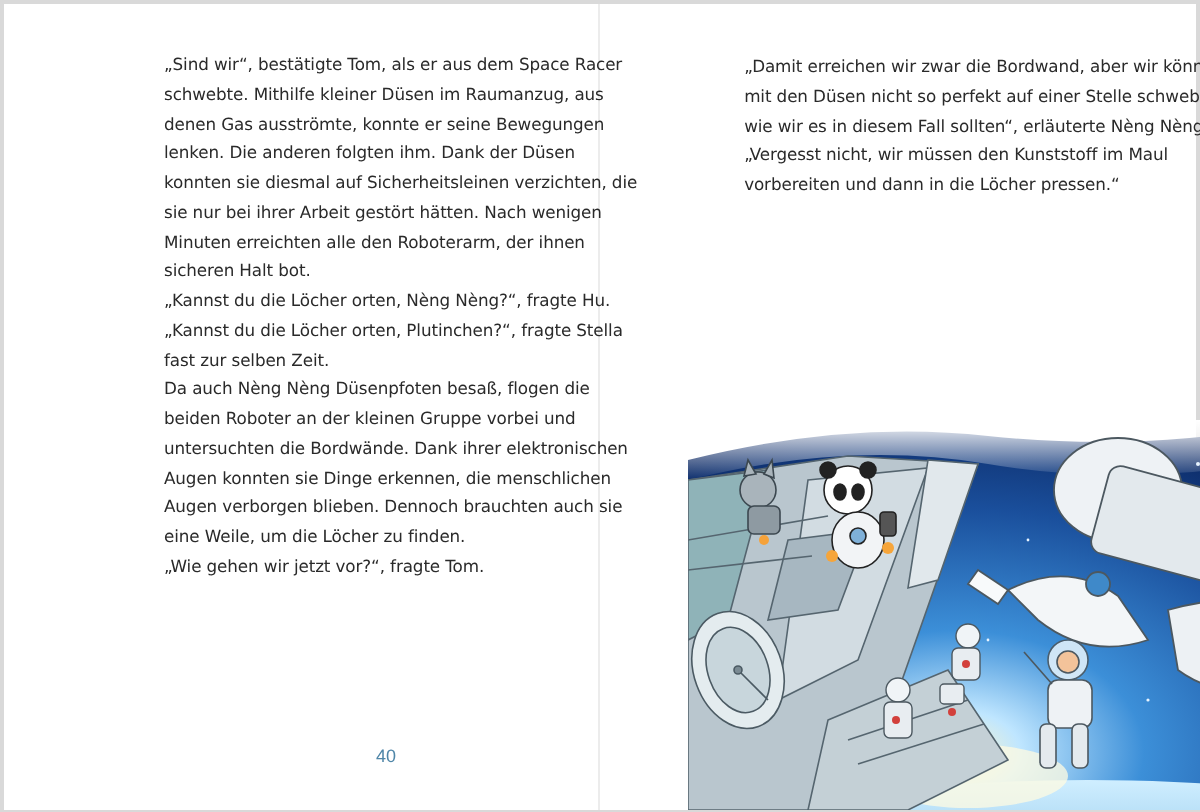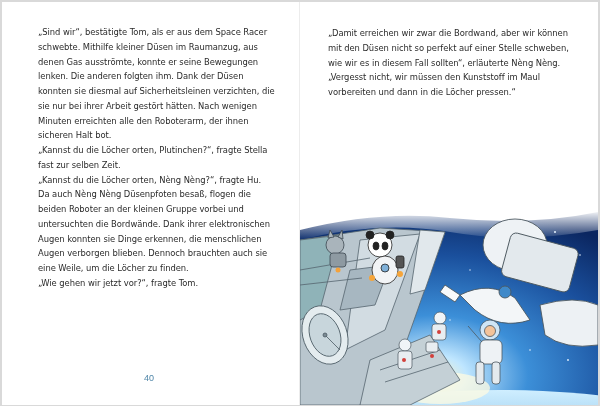--- a/index.html
+++ b/index.html
@@ -10,20 +10,21 @@
     }
     .spread {
       position: absolute; left: 2px; top: 2px;
       width: 596px; height: 403px;
       background: #ffffff;
       display: flex;
     }
     .page {
       position: relative; width: 298px; height: 403px;
       box-sizing: border-box;
+      margin-left: 44px;
     }
     .page-left { border-right: 1px solid #ececec; }
     .text-block {
       position: absolute;
       font-size: 8.4px;
       line-height: 14.75px;
       color: #2a2a2a;
       letter-spacing: -0.05px;
     }
     .page-left .text-block { left: 36px; top: 23px; width: 238px; }
@@ -41,22 +42,22 @@
     .illustration svg { display: block; }
   </style>
 </head>
 <body>
 
 <div class="spread">
 
   <div class="page page-left">
     <div class="text-block">
       <p>„Sind wir“, bestätigte Tom, als er aus dem Space Racer schwebte. Mithilfe kleiner Düsen im Raumanzug, aus denen Gas ausströmte, konnte er seine Bewegungen lenken. Die anderen folgten ihm. Dank der Düsen konnten sie diesmal auf Sicherheitsleinen verzichten, die sie nur bei ihrer Arbeit gestört hätten. Nach wenigen Minuten erreichten alle den Roboterarm, der ihnen sicheren Halt bot.</p>
+      <p>„Kannst du die Löcher orten, Nèng Nèng?“, fragte Hu.</p>
       <p>„Kannst du die Löcher orten, Plutinchen?“, fragte Stella fast zur selben Zeit.</p>
-      <p>„Kannst du die Löcher orten, Nèng Nèng?“, fragte Hu.</p>
       <p>Da auch Nèng Nèng Düsenpfoten besaß, flogen die beiden Roboter an der kleinen Gruppe vorbei und untersuchten die Bordwände. Dank ihrer elektronischen Augen konnten sie Dinge erkennen, die menschlichen Augen verborgen blieben. Dennoch brauchten auch sie eine Weile, um die Löcher zu finden.</p>
       <p>„Wie gehen wir jetzt vor?“, fragte Tom.</p>
     </div>
     <div class="page-number">40</div>
   </div>
 
   <div class="page page-right">
     <div class="text-block">
       <p>„Damit erreichen wir zwar die Bordwand, aber wir können mit den Düsen nicht so perfekt auf einer Stelle schweben, wie wir es in diesem Fall sollten“, erläuterte Nèng Nèng. „Vergesst nicht, wir müssen den Kunststoff im Maul vorbereiten und dann in die Löcher pressen.“</p>
     </div>

